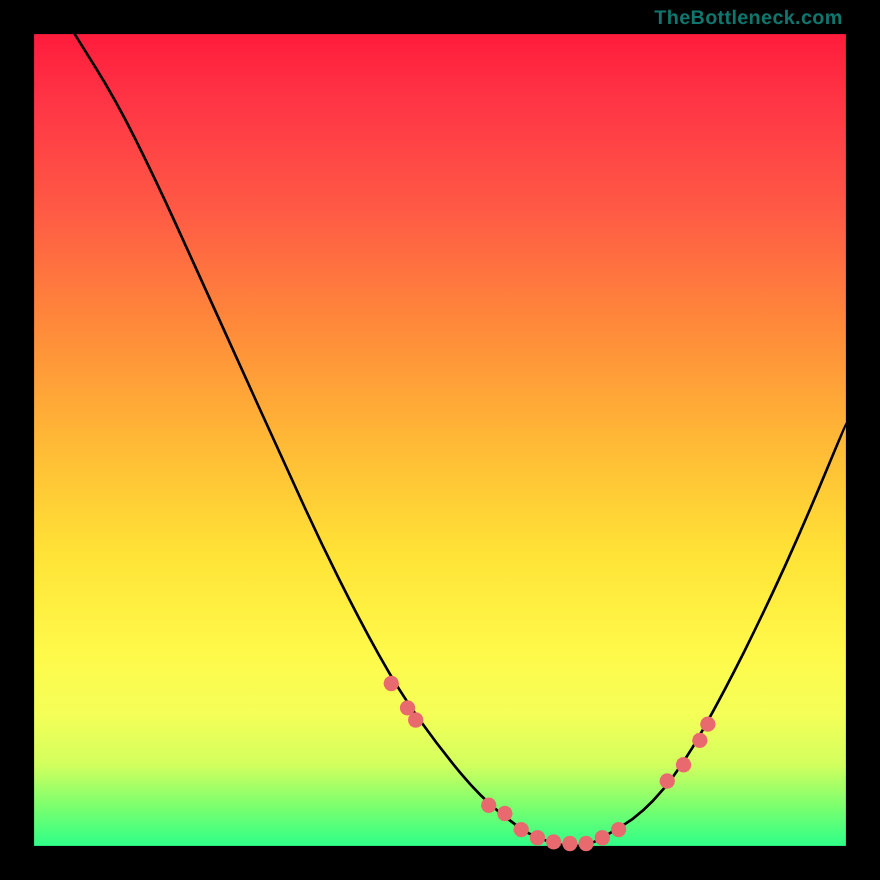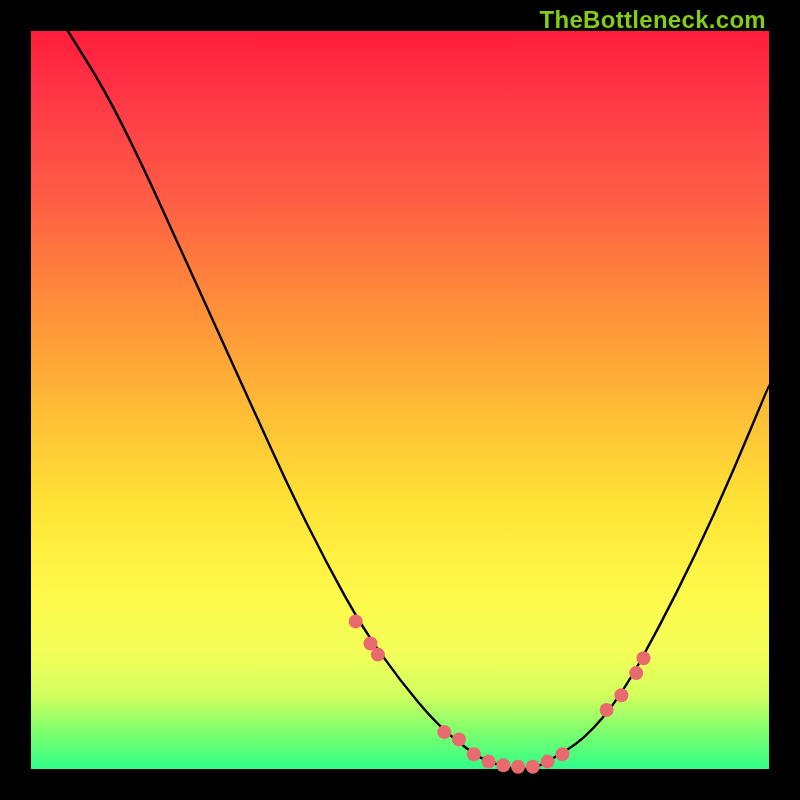--- a/index.html
+++ b/index.html
@@ -36,23 +36,23 @@
       #d2ff5e 90%,
       #7dff6e 95%,
       #2fff88 100%
     );
   }
   .credit {
     position: absolute;
     top: 6px;
     right: 34px;
     font-family: Arial, Helvetica, sans-serif;
-    font-size: 24px;
+    font-size: 18px;
     font-weight: 700;
-    color: #84cc16;
+    color: #0f766e;
     letter-spacing: 0.3px;
   }
   svg.curve {
     position: absolute;
     left: 0;
     top: 0;
     width: 738px;
     height: 738px;
     overflow: visible;
   }

